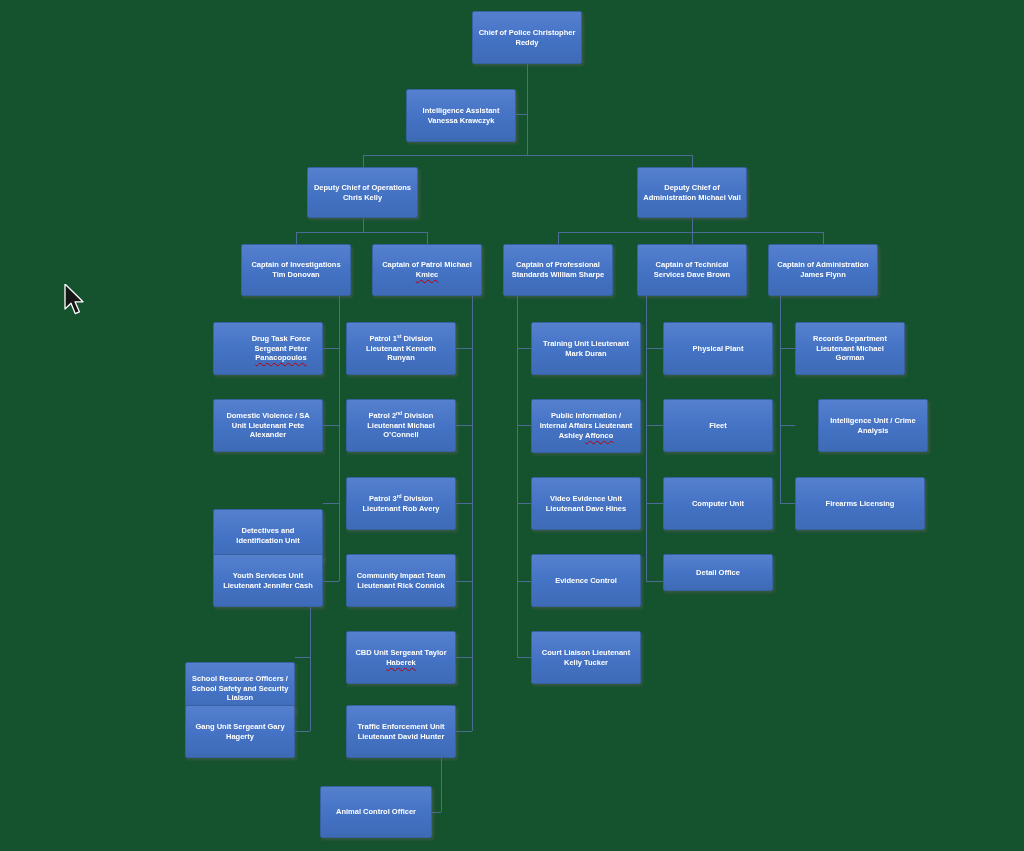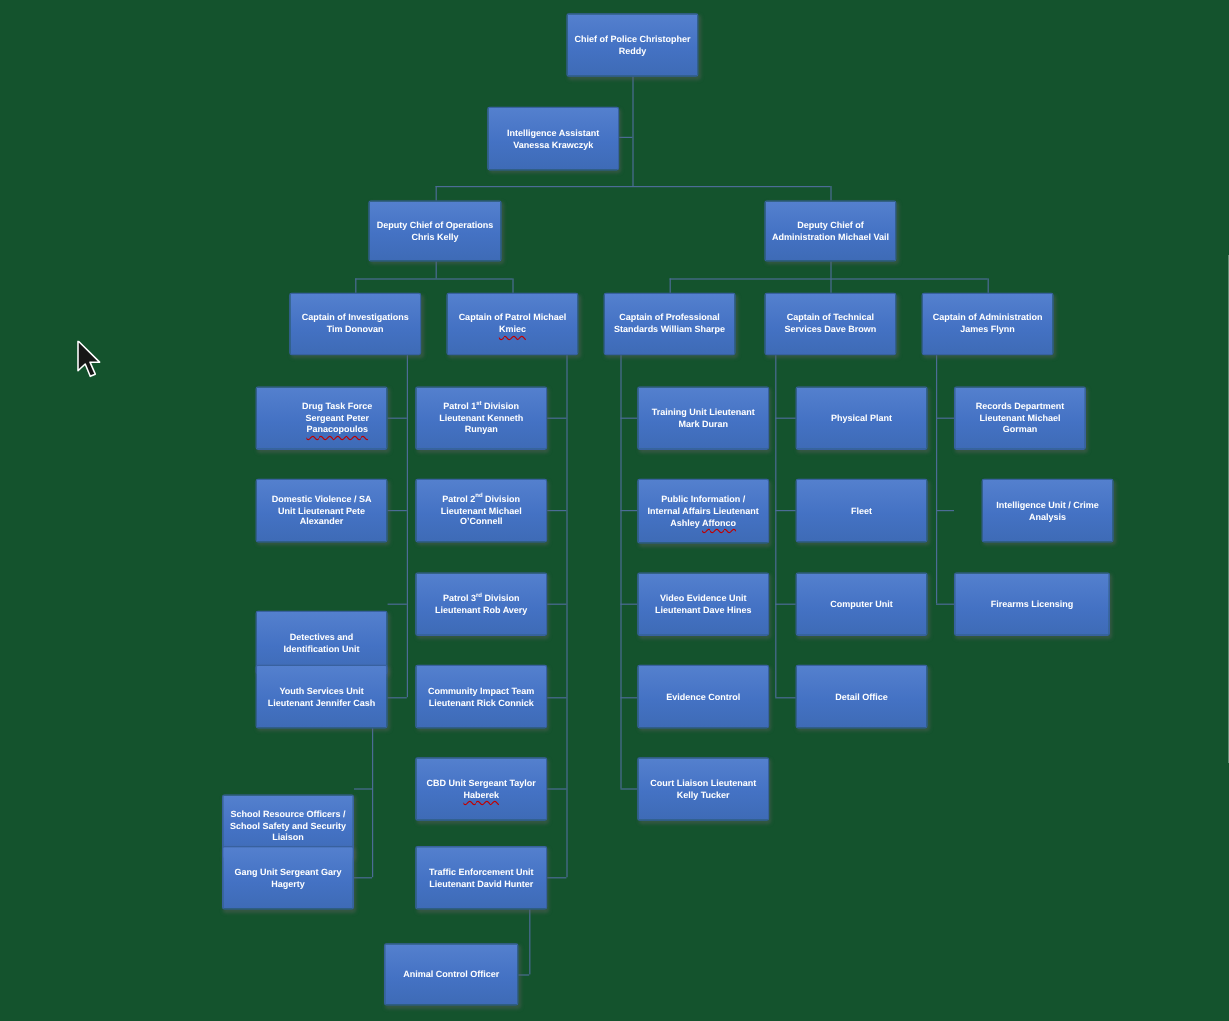--- a/index.html
+++ b/index.html
@@ -166,21 +166,21 @@
     </div>
     <div class="node" style="left: 663px; top: 322px; width: 110px; height: 53px;">
       <span class="lbl">Physical Plant</span>
     </div>
     <div class="node" style="left: 663px; top: 399px; width: 110px; height: 53px;">
       <span class="lbl">Fleet</span>
     </div>
     <div class="node" style="left: 663px; top: 477px; width: 110px; height: 53px;">
       <span class="lbl">Computer Unit</span>
     </div>
-    <div class="node" style="left: 663px; top: 554px; width: 110px; height: 53px;">
+    <div class="node" style="left: 663px; top: 554px; width: 110px; height: 37px;">
       <span class="lbl">Detail Office</span>
     </div>
     <div class="node" style="left: 795px; top: 322px; width: 110px; height: 53px;">
       <span class="lbl">Records Department Lieutenant Michael Gorman</span>
     </div>
     <div class="node" style="left: 795px; top: 399px; width: 110px; height: 53px; margin-left: 23px;">
       <span class="lbl">Intelligence Unit / Crime Analysis</span>
     </div>
     <div class="node" style="left: 795px; top: 477px; width: 130px; height: 53px;">
       <span class="lbl">Firearms Licensing</span>

